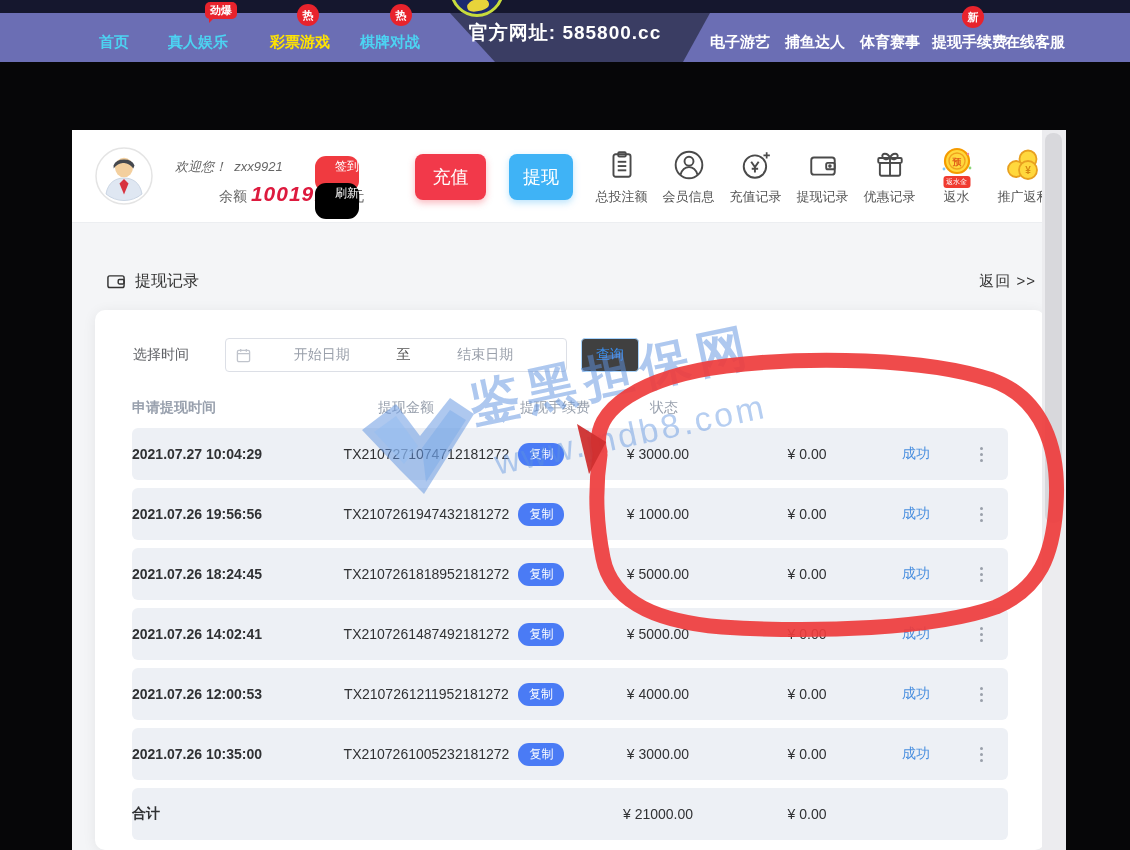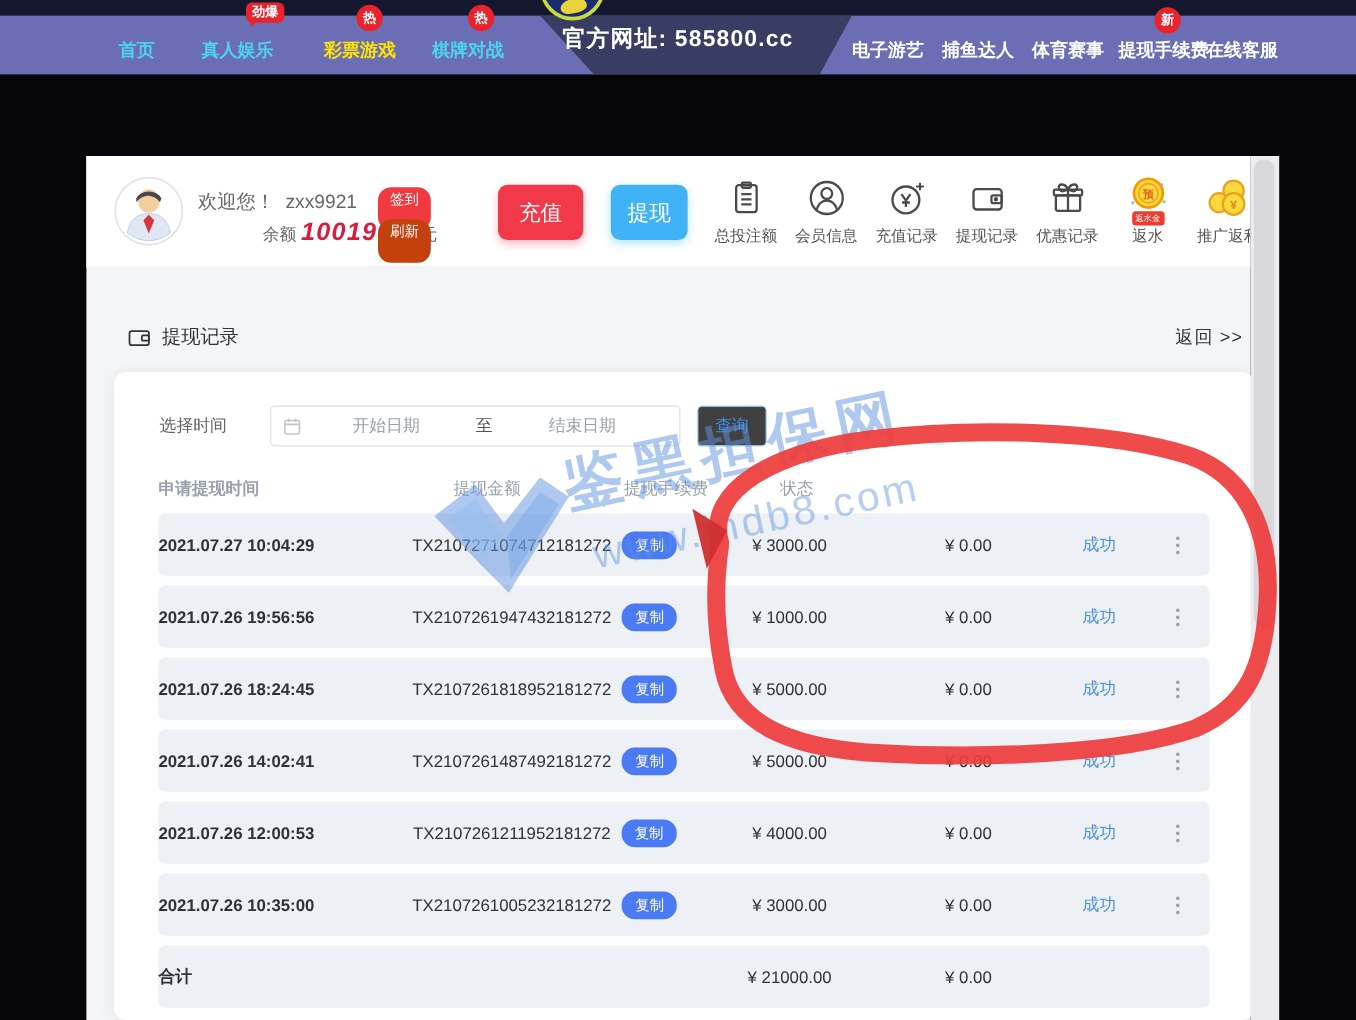--- a/index.html
+++ b/index.html
@@ -29,27 +29,27 @@
 
   
   .page { position:absolute; left:72px; top:130px; width:970px; height:720px; background:#f4f5f7; }
   .scroll-track { position:absolute; left:1042px; top:130px; width:24px; height:720px; background:#ececef; }
   .scroll-thumb { position:absolute; left:3px; top:3px; width:17px; height:390px; background:#d8d8dc; border-radius:8px; }
 
   
   .user-panel { position:absolute; left:0; top:0; width:970px; height:93px; background:#fff;
     border-bottom:1px solid #eceef1; }
   .avatar { position:absolute; left:23px; top:17px; width:58px; height:58px; }
-  .welcome { position:absolute; left:93px; top:28px; font-size:16px; color:#666; }
+  .welcome { position:absolute; left:103px; top:28px; font-size:13px; color:#666;font-style:italic; }
   .balance-row { position:absolute; left:103px; top:52px; font-size:14px; color:#666;margin-left:44px; }
   .balance-amount { color:#dd1a3e; font-size:21px; font-weight:bold; font-style:italic; letter-spacing:1px; }
   .pill { position:absolute; left:243px; width:44px; height:36px; border-radius:11px; color:#fff;
-    font-size:12px; text-align:center; line-height:21px; cursor:pointer; }
+    font-size:12px; text-align:right; line-height:21px; cursor:pointer; }
   .pill.signin { top:26px; background:#f03a40; }
-  .pill.refresh { top:53px; background:#c2410c; }
+  .pill.refresh { top:53px; background:#000000; }
   .btn-recharge { position:absolute; left:343px; top:24px; width:71px; height:46px; background:#f2394a;
     border:none; border-radius:8px; color:#fff; font-size:18px; cursor:pointer; box-shadow:0 3px 7px rgba(242,57,74,.35); }
   .btn-withdraw { position:absolute; left:437px; top:24px; width:64px; height:46px; background:#3fb3f6;
     border:none; border-radius:8px; color:#fff; font-size:18px; cursor:pointer; box-shadow:0 3px 7px rgba(63,179,246,.35); }
   .quick-icons { position:absolute; left:516px; top:15px; display:flex; }
   .qi-item { width:67px; display:flex; flex-direction:column; align-items:center; cursor:pointer; }
   .qi-icon { width:40px; height:40px; display:flex; align-items:center; justify-content:center; position:relative; }
   .qi-label { font-size:13px; color:#555; margin-top:3px; white-space:nowrap; }
   .fs-tag { position:absolute; left:50%; transform:translateX(-50%); bottom:-3px; background:#f03b30;
     color:#fff; font-size:7px; padding:1px 3px; border-radius:3px; white-space:nowrap; }

